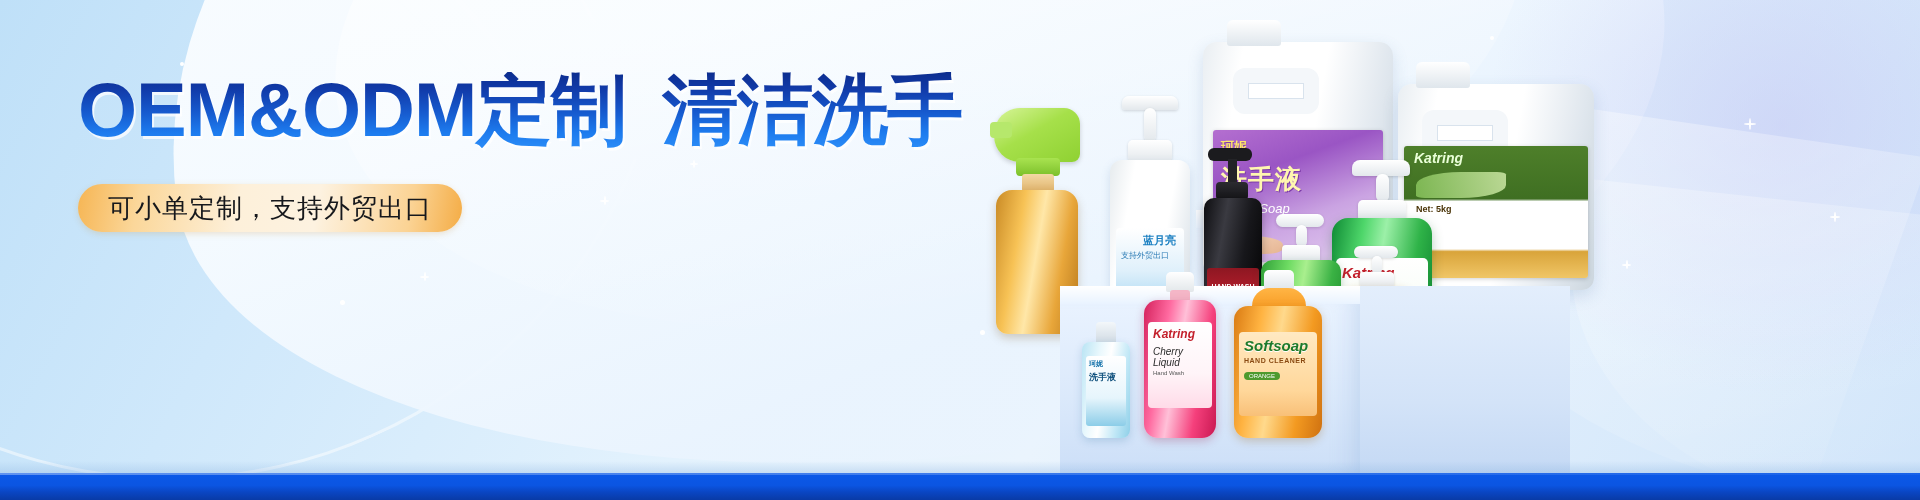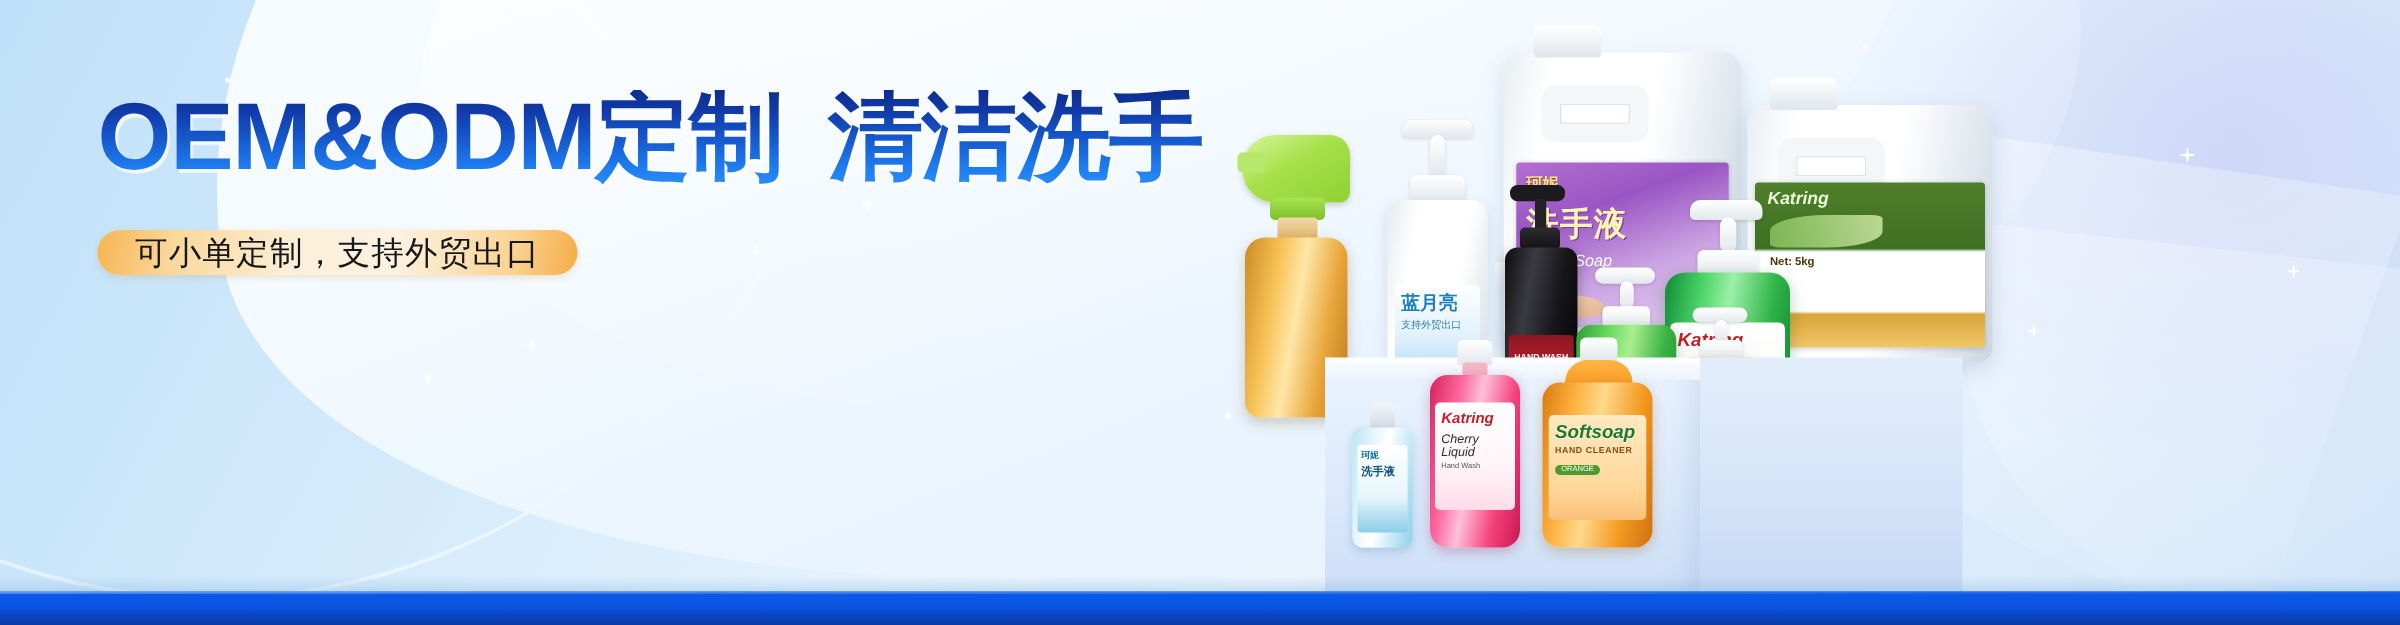--- a/index.html
+++ b/index.html
@@ -124,21 +124,21 @@
     letter-spacing:1px;
     white-space:nowrap;
     font-family:"Liberation Sans","DejaVu Sans",sans-serif;
   }
 
   .badge{
     margin-top:36px;
     display:inline-flex;
     align-items:center;
     justify-content:center;
-    height:36px;
+    height:48px;
     padding:0 30px;
     border-radius:26px;
     font-size:26px;
     color:#16181c;
     letter-spacing:1px;
     white-space:nowrap;
     background:linear-gradient(100deg,#f6b553 0%,#fbd79a 16%,#fdf0da 42%,#fdf2e0 62%,#fbd394 86%,#f4ac45 100%);
     box-shadow:0 2px 6px rgba(200,140,50,.22);
     font-family:"Liberation Sans","DejaVu Sans",sans-serif;
   }
@@ -310,21 +310,21 @@
       <div style="position:absolute;left:32px;top:66px;width:32px;height:18px;background:linear-gradient(180deg,#f3d8a5,#e0b36a);border-radius:3px;"></div>
       <div style="position:absolute;left:6px;top:82px;width:82px;height:144px;background:linear-gradient(100deg,#c98a25,#f7c255 28%,#ffe7a8 48%,#e8a63a 74%,#b8791c);border-radius:16px 16px 12px 12px;box-shadow:0 4px 10px rgba(110,70,10,.25);"></div>
     </div>
 
     <div class="prod" style="left:148px;top:96px;width:84px;height:240px;">
       <div class="pump" style="left:14px;top:0;width:56px;height:14px;border-radius:7px 7px 3px 3px;"></div>
       <div class="pump" style="left:36px;top:12px;width:12px;height:34px;"></div>
       <div class="pump" style="left:20px;top:44px;width:44px;height:22px;border-radius:5px;"></div>
       <div style="position:absolute;left:2px;top:64px;width:80px;height:172px;background:linear-gradient(100deg,#e6ebee,#ffffff 24%,#ffffff 62%,#e2e8ed 86%,#cdd6dd);border-radius:12px;box-shadow:0 4px 10px rgba(70,110,160,.18);"></div>
       <div style="position:absolute;left:8px;top:132px;width:68px;height:78px;background:linear-gradient(180deg,#ffffff,#dff0fb 55%,#a9d8f2);border-radius:4px;padding:5px;">
-        <div style="font-size:15px;font-weight:bold;color:#1a7fc1;">蓝月亮</div>
+        <div style="font-size:11px;font-weight:bold;color:#1a7fc1;margin-left:22px;">蓝月亮</div>
         <div style="font-size:8px;color:#2b7bb5;margin-top:2px;">支持外贸出口</div>
       </div>
     </div>
 
     <div class="prod" style="left:242px;top:148px;width:62px;height:194px;">
       <div style="position:absolute;left:6px;top:0;width:44px;height:13px;background:#1b1b1e;border-radius:6px;"></div>
       <div style="position:absolute;left:26px;top:11px;width:9px;height:26px;background:#232327;"></div>
       <div style="position:absolute;left:14px;top:34px;width:32px;height:18px;background:linear-gradient(180deg,#2b2b30,#141417);border-radius:4px;"></div>
       <div style="position:absolute;left:2px;top:50px;width:58px;height:142px;background:linear-gradient(100deg,#0d0d10,#3a3a41 30%,#17171b 60%,#000);border-radius:10px;box-shadow:0 4px 10px rgba(0,0,0,.3);"></div>
       <div style="position:absolute;left:5px;top:120px;width:52px;height:36px;background:linear-gradient(180deg,#8e1722,#c2202f);border-radius:3px;color:#fff;font-size:7px;font-weight:bold;display:flex;align-items:center;justify-content:center;">HAND WASH</div>

